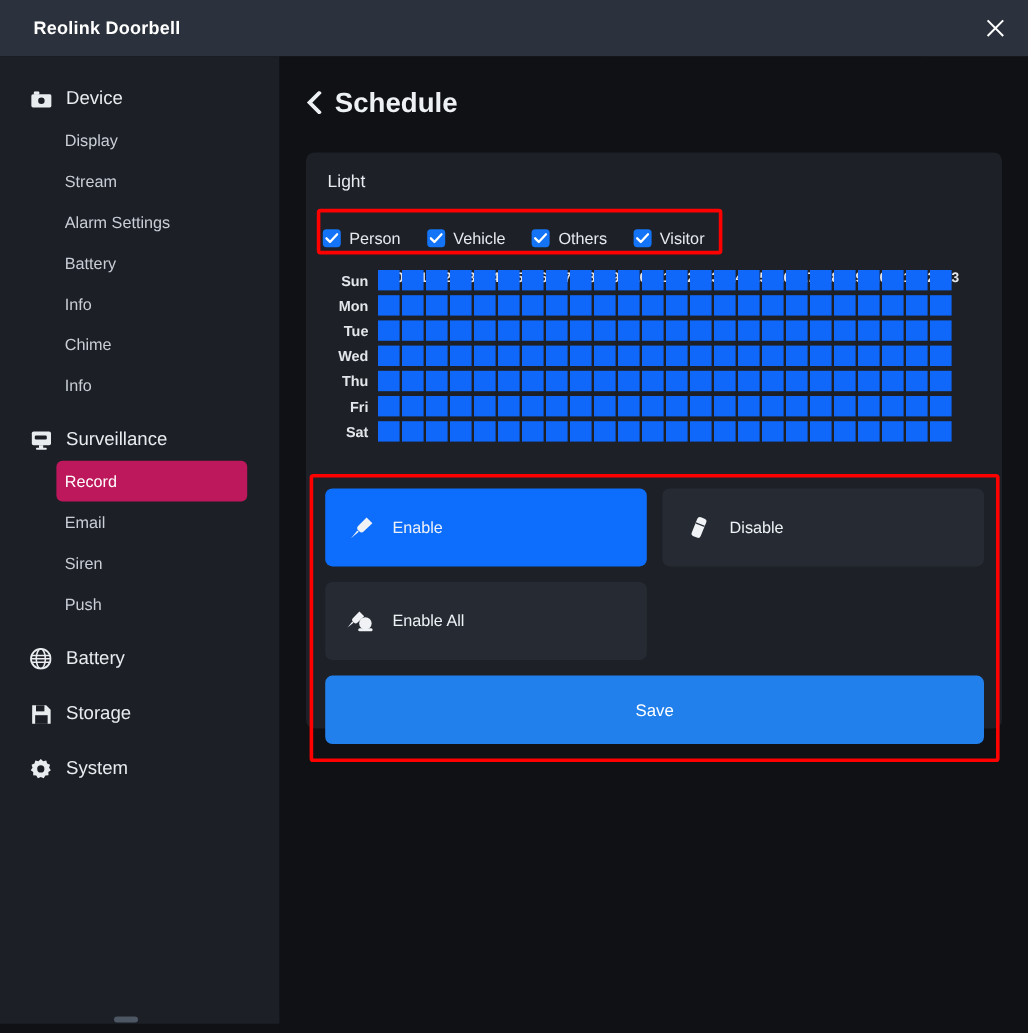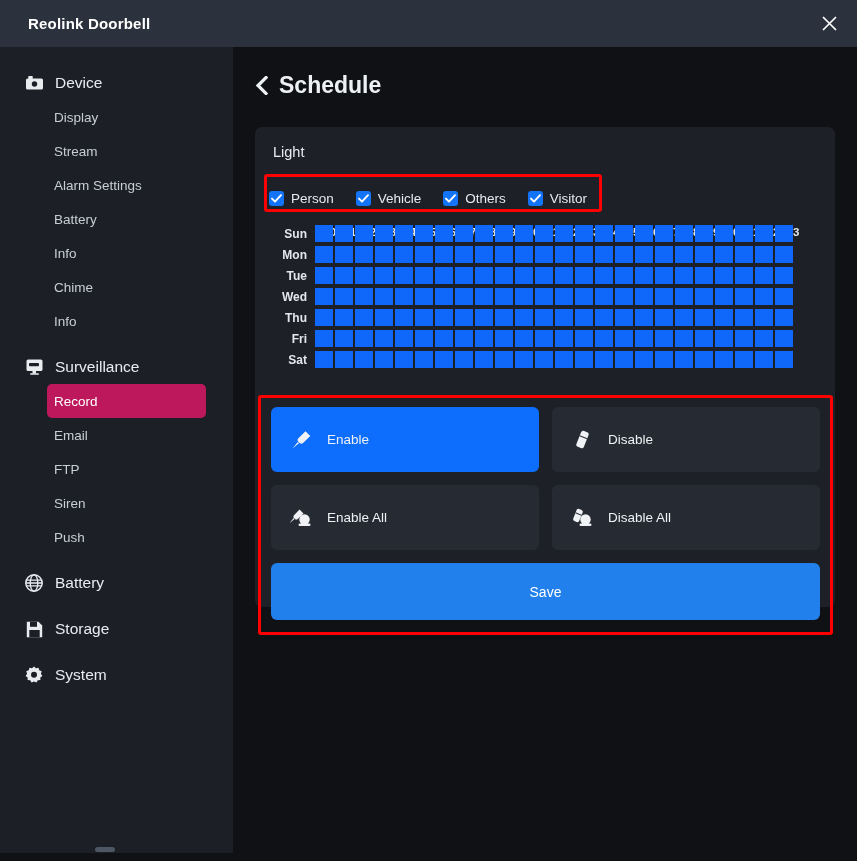--- a/index.html
+++ b/index.html
@@ -204,21 +204,20 @@
           <rect x="0.5" y="0.5" width="16" height="11.5" rx="1.6" fill="#e9ecef"></rect>
           <rect x="3" y="4" width="10" height="3.2" rx="1" fill="#1c1f26"></rect>
           <rect x="6.5" y="12" width="3.5" height="2.6" fill="#e9ecef"></rect>
           <rect x="4" y="14.2" width="9" height="1.5" rx=".7" fill="#e9ecef"></rect>
         </svg>
       </span>
       <span class="glabel">Surveillance</span>
     </div>
     <div class="side-sub active">Record</div>
     <div class="side-sub">Email</div>
-    <div class="side-sub">FTP</div>
     <div class="side-sub">Siren</div>
     <div class="side-sub">Push</div>
 
     <div class="side-group">
       <span class="gicon">
         <svg width="18" height="18" viewBox="0 0 18 18">
           <circle cx="9" cy="9" r="8.2" fill="none" stroke="#e9ecef" stroke-width="1.5"></circle>
           <ellipse cx="9" cy="9" rx="3.8" ry="8.2" fill="none" stroke="#e9ecef" stroke-width="1.3"></ellipse>
           <path d="M1 6.2 H17 M1 11.8 H17 M0.8 9 H17.2" stroke="#e9ecef" stroke-width="1.3"></path>
         </svg>
@@ -563,31 +562,18 @@
             <span class="act-icon">
               <svg width="24" height="23" viewBox="0 0 24 23">
                 <path d="M10.5 3.5 L14.5 7.5 L8.8 13 C8 13.8 6.8 13.8 6 13 L5 12 C4.2 11.2 4.2 10 5 9.2 Z" fill="#f0f2f5"></path>
                 <path d="M4.6 12 L0.6 17 L5.6 13 Z" fill="#f0f2f5"></path>
                 <circle cx="15.5" cy="13.5" r="5.2" fill="#f0f2f5"></circle>
                 <rect x="9.5" y="17.5" width="12" height="2.6" rx="1.3" fill="#f0f2f5"></rect>
               </svg>
             </span>
             <span class="act-label">Enable All</span>
           </div>
-          <div class="act-btn">
-            <span class="act-icon">
-              <svg width="24" height="23" viewBox="0 0 24 23">
-                <g transform="rotate(22 8 10)">
-                  <rect x="4.5" y="3" width="6.5" height="13" rx="2" fill="#f0f2f5"></rect>
-                  <path d="M4.5 8 H11" stroke="#2b313a" stroke-width="1"></path>
-                </g>
-                <circle cx="15.5" cy="13.5" r="5.2" fill="#f0f2f5"></circle>
-                <rect x="9.5" y="17.5" width="12" height="2.6" rx="1.3" fill="#f0f2f5"></rect>
-              </svg>
-            </span>
-            <span class="act-label">Disable All</span>
-          </div>
         </div>
         <div class="save-btn">Save</div>
       </div>
     </div>
   </div>
 </div>
 
 </body></html>

